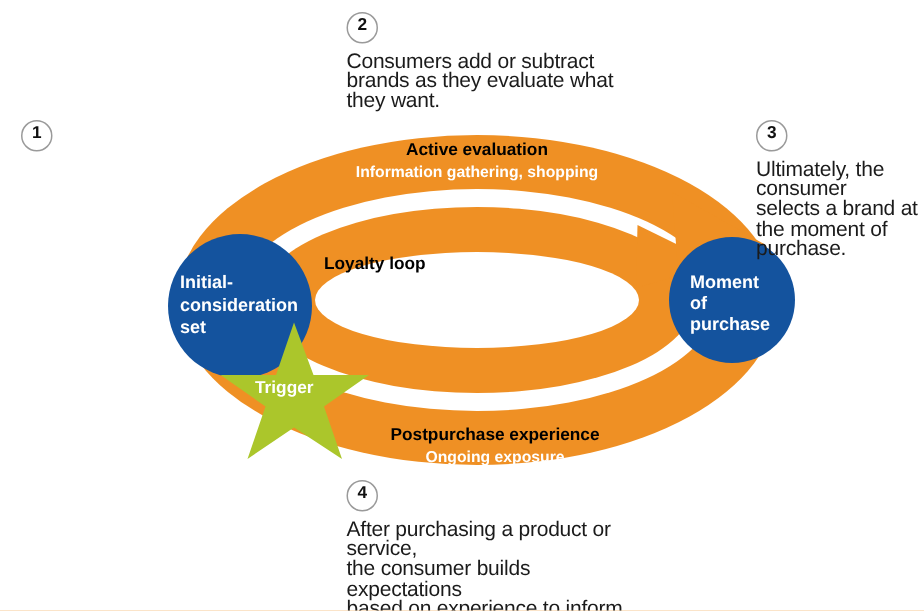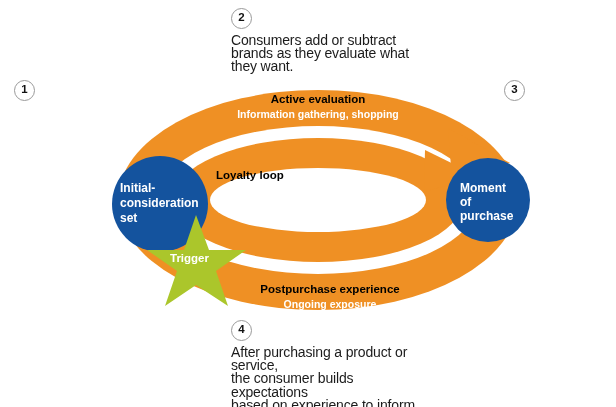--- a/index.html
+++ b/index.html
@@ -166,20 +166,23 @@
   <div class="callout" id="callout-2">
     <div class="badge">2</div>
     <div class="callout-text">Consumers add or subtract
 brands as they evaluate what
 they want.</div>
   </div>
 
   
   <div class="callout" id="callout-3">
     <div class="badge">3</div>
+    <div class="callout-text">Ultimately, the consumer
+selects a brand at
+the moment of purchase.</div>
   </div>
 
   
   <div class="callout" id="callout-4">
     <div class="badge">4</div>
     <div class="callout-text">After purchasing a product or service,
 the consumer builds expectations
 based on experience to inform the next
 decision journey.</div>
   </div>

